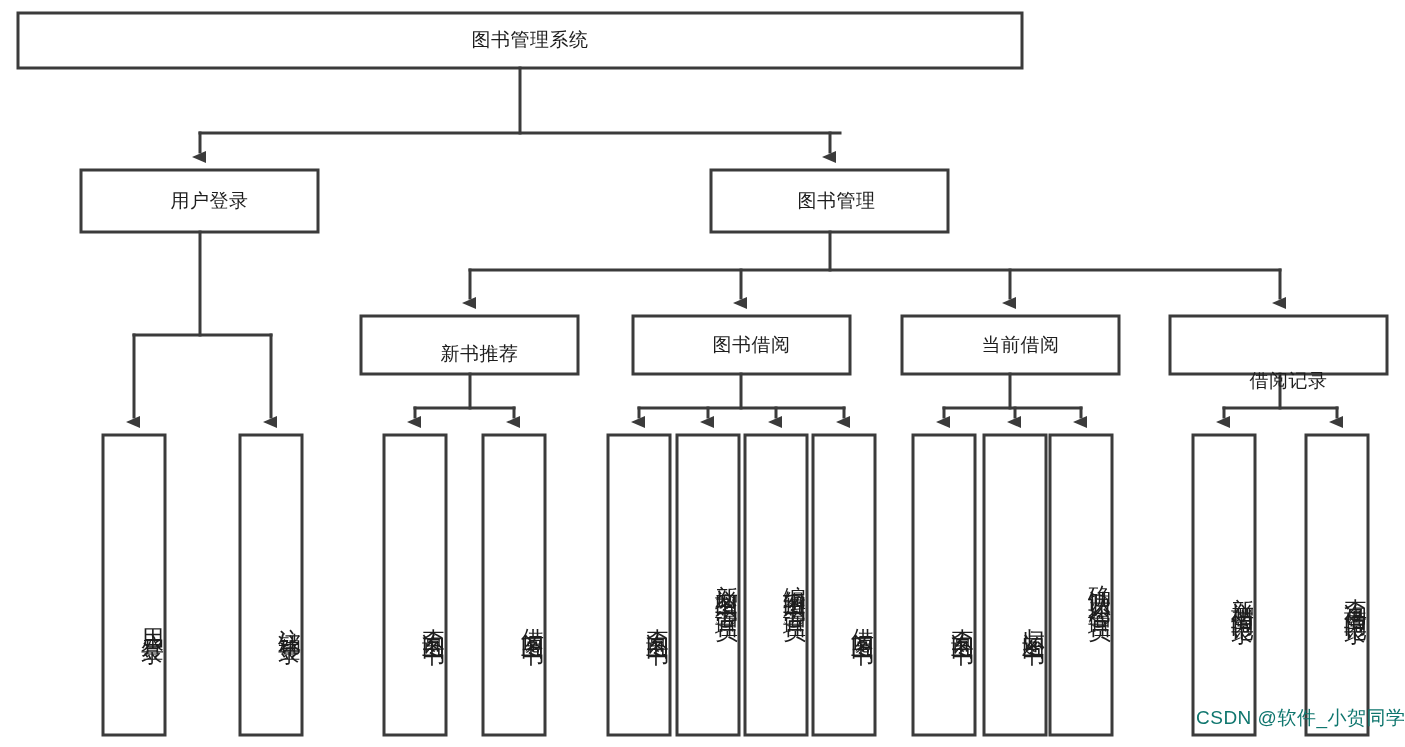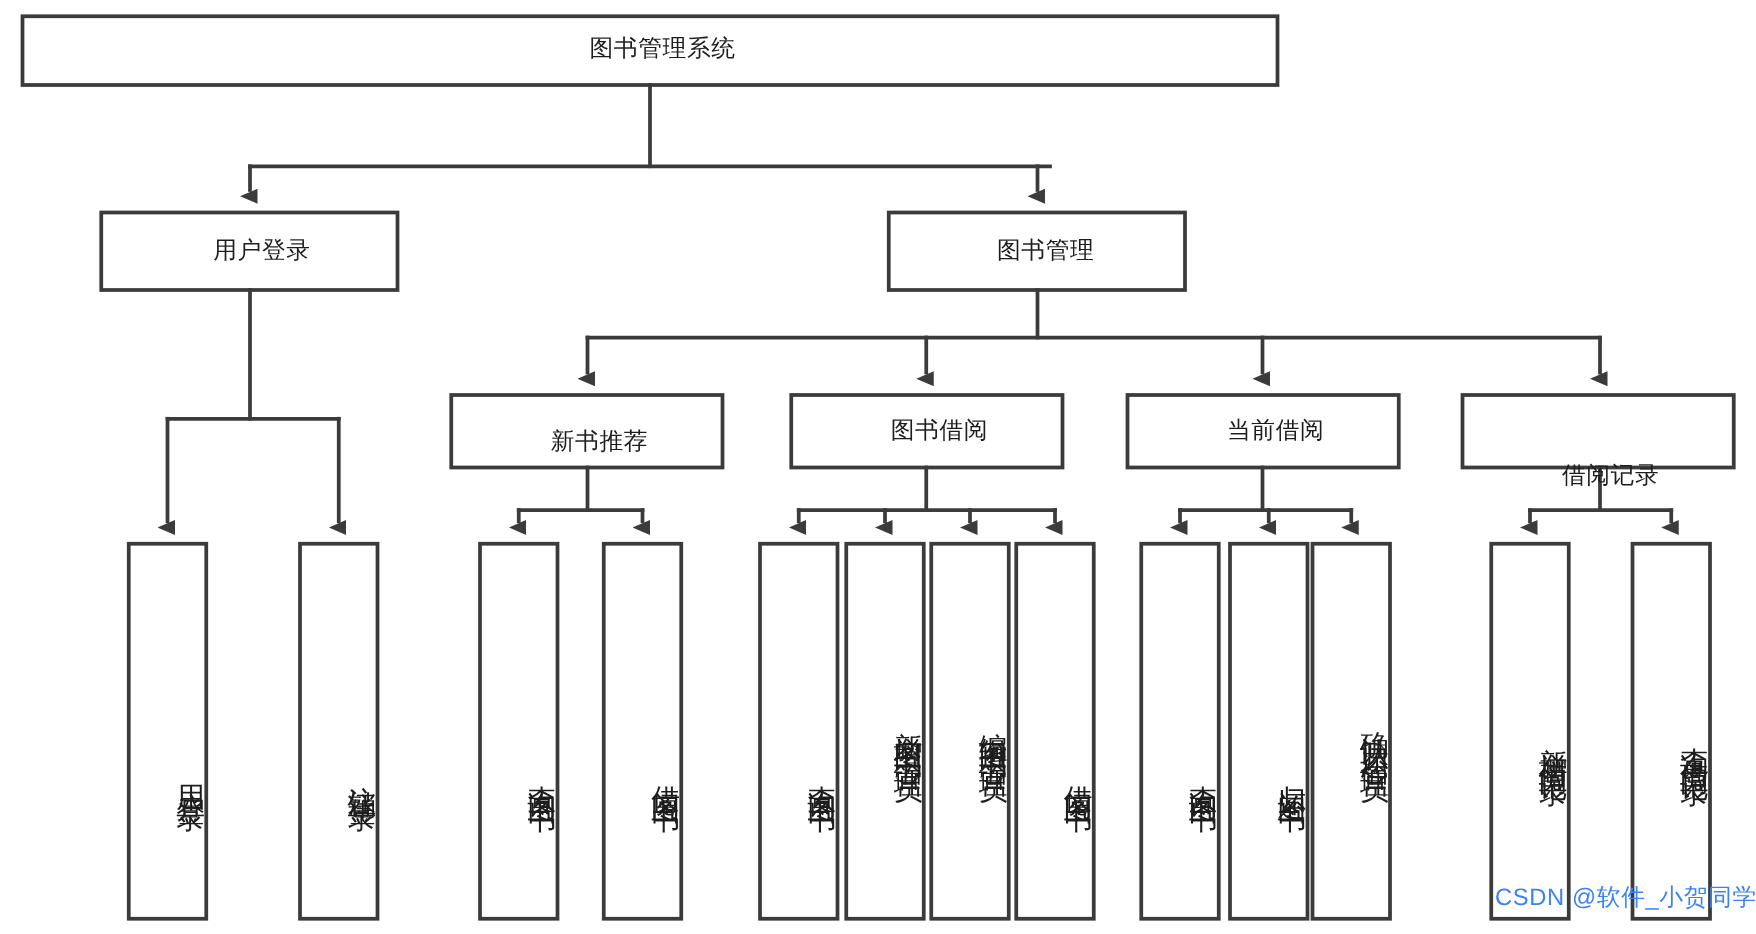--- a/index.html
+++ b/index.html
@@ -61,21 +61,21 @@
     writing-mode: vertical-rl;
     text-orientation: upright;
     font-size: 23px;
     letter-spacing: 5px;
     line-height: 1.1;
     align-items: flex-start;
     justify-content: center;
   }
   .watermark {
     position: absolute;
-    color: #3b82f6;
+    color: #0f766e;
     font-size: 19px;
     font-family: "Liberation Sans", "DejaVu Sans", sans-serif;
     white-space: nowrap;
     letter-spacing: 0.5px;
   }
 </style>
 </head>
 <body>
 
 <div id="diagram-root">

